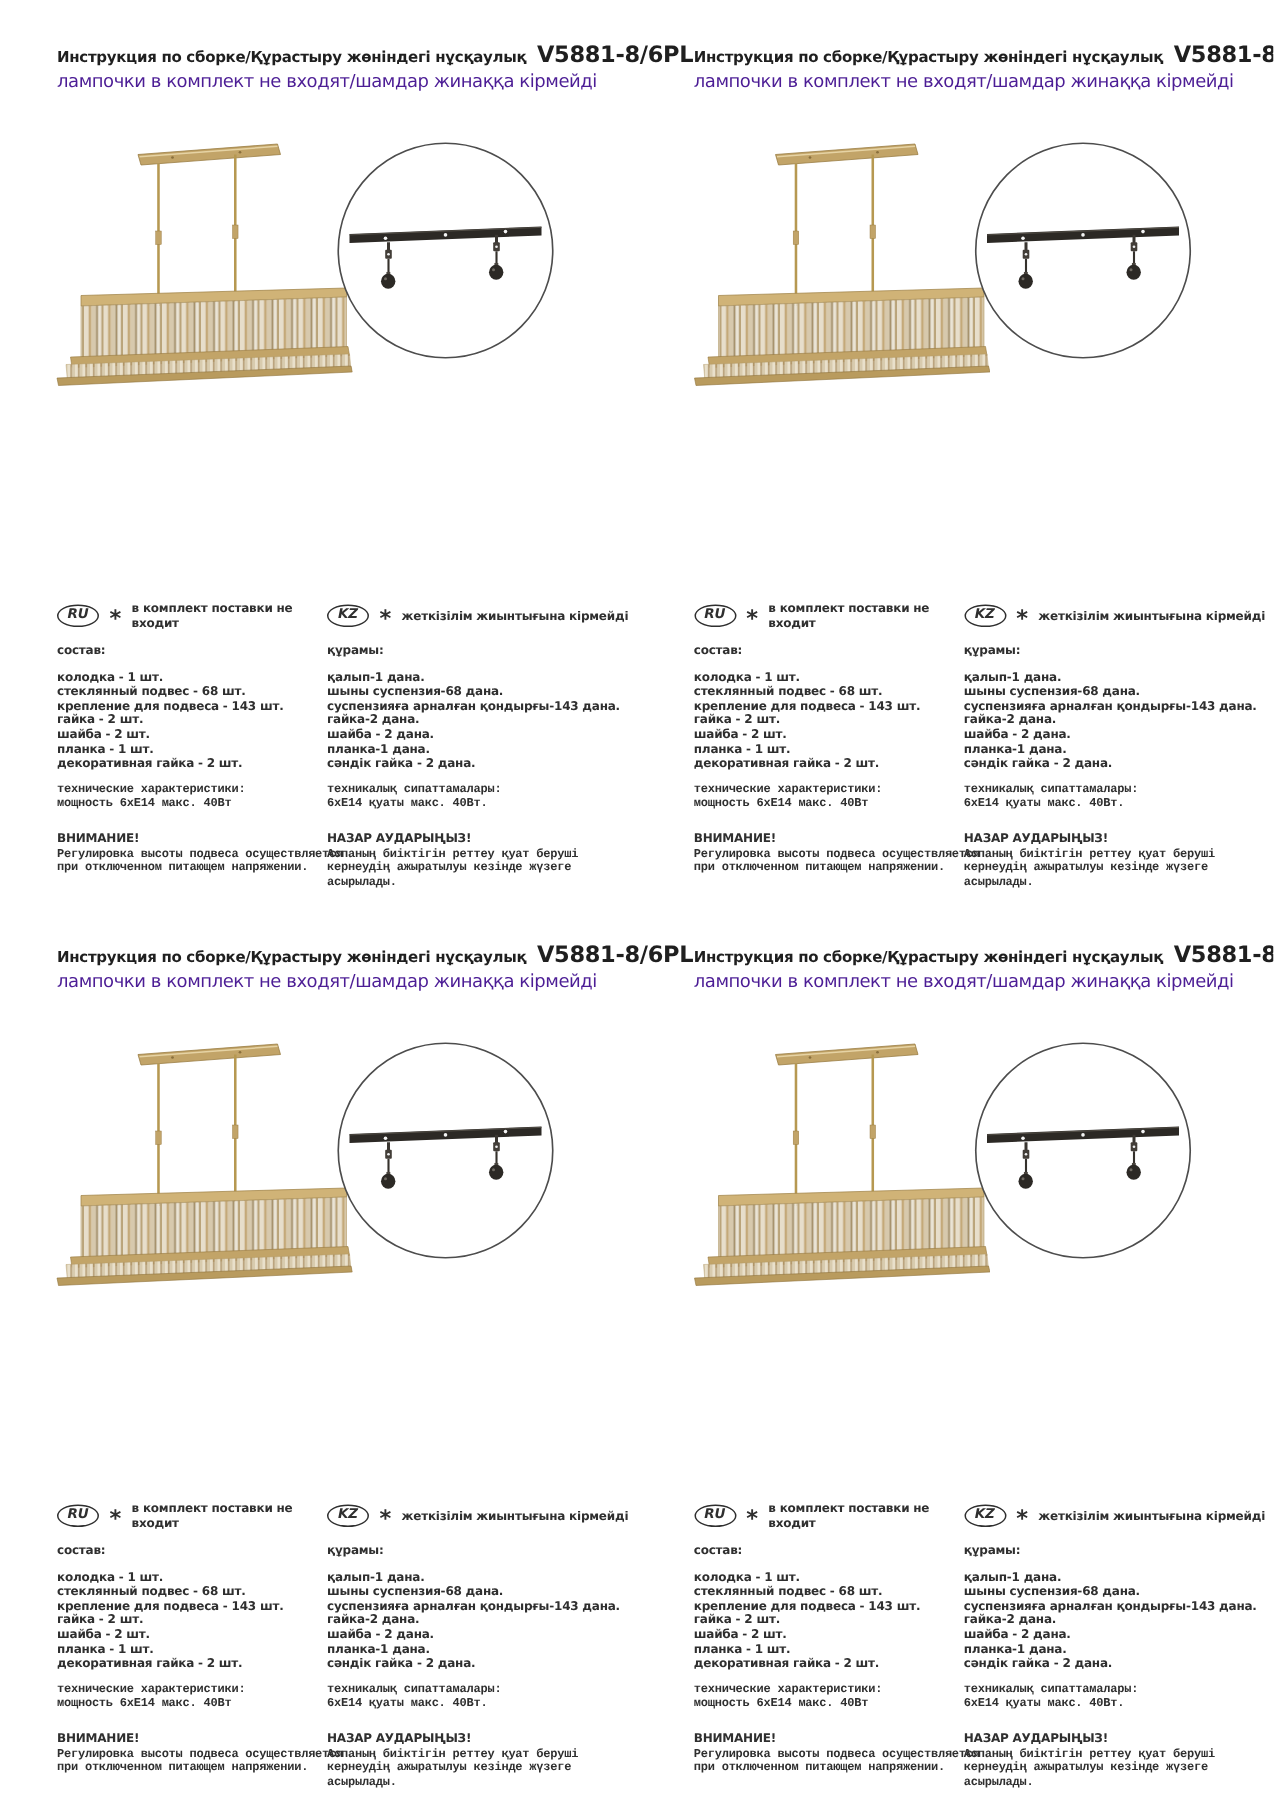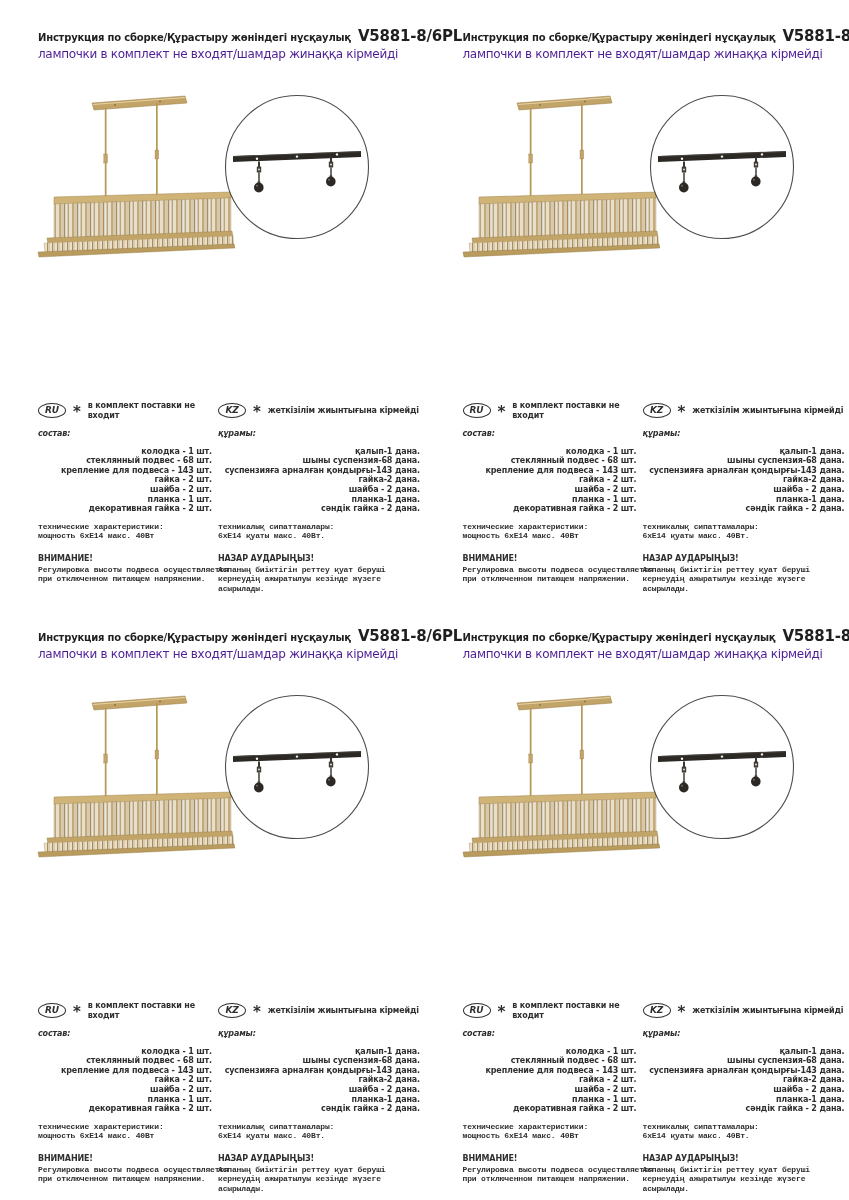--- a/index.html
+++ b/index.html
@@ -21,23 +21,23 @@
   .col-ru { left:38px; width:174px; }
   .col-kz { left:218px; width:202px; }
 
   .badge-row { display:flex; align-items:center; gap:7px; height:15px; }
   .badge { border:1.4px solid #2f2f2f; border-radius:50%; width:26px; height:13px;
            line-height:12px; text-align:center; font-size:9px; font-weight:bold; flex:0 0 auto;
            font-style:italic; }
   .ast { font-size:15px; font-weight:bold; line-height:8px; position:relative; top:1px; }
   .note { font-size:8px; font-weight:bold; }
 
-  .list-title { margin-top:11px;font-style:italic; }
+  .list-title { margin-top:11px; }
   .items { margin-top:8px; }
-  .item { line-height:9.6px;text-align:right; }
+  .item { line-height:9.6px; }
   .tech { margin-top:8px;font-family:Liberation Mono, monospace; }
   .warn { margin-top:13px; }
   .warn-text { margin-top:1px; width:198px;font-family:Liberation Mono, monospace; }
 </style>
 </head>
 <body>
 
 <div class="sheet">
 
   <section class="panel">

